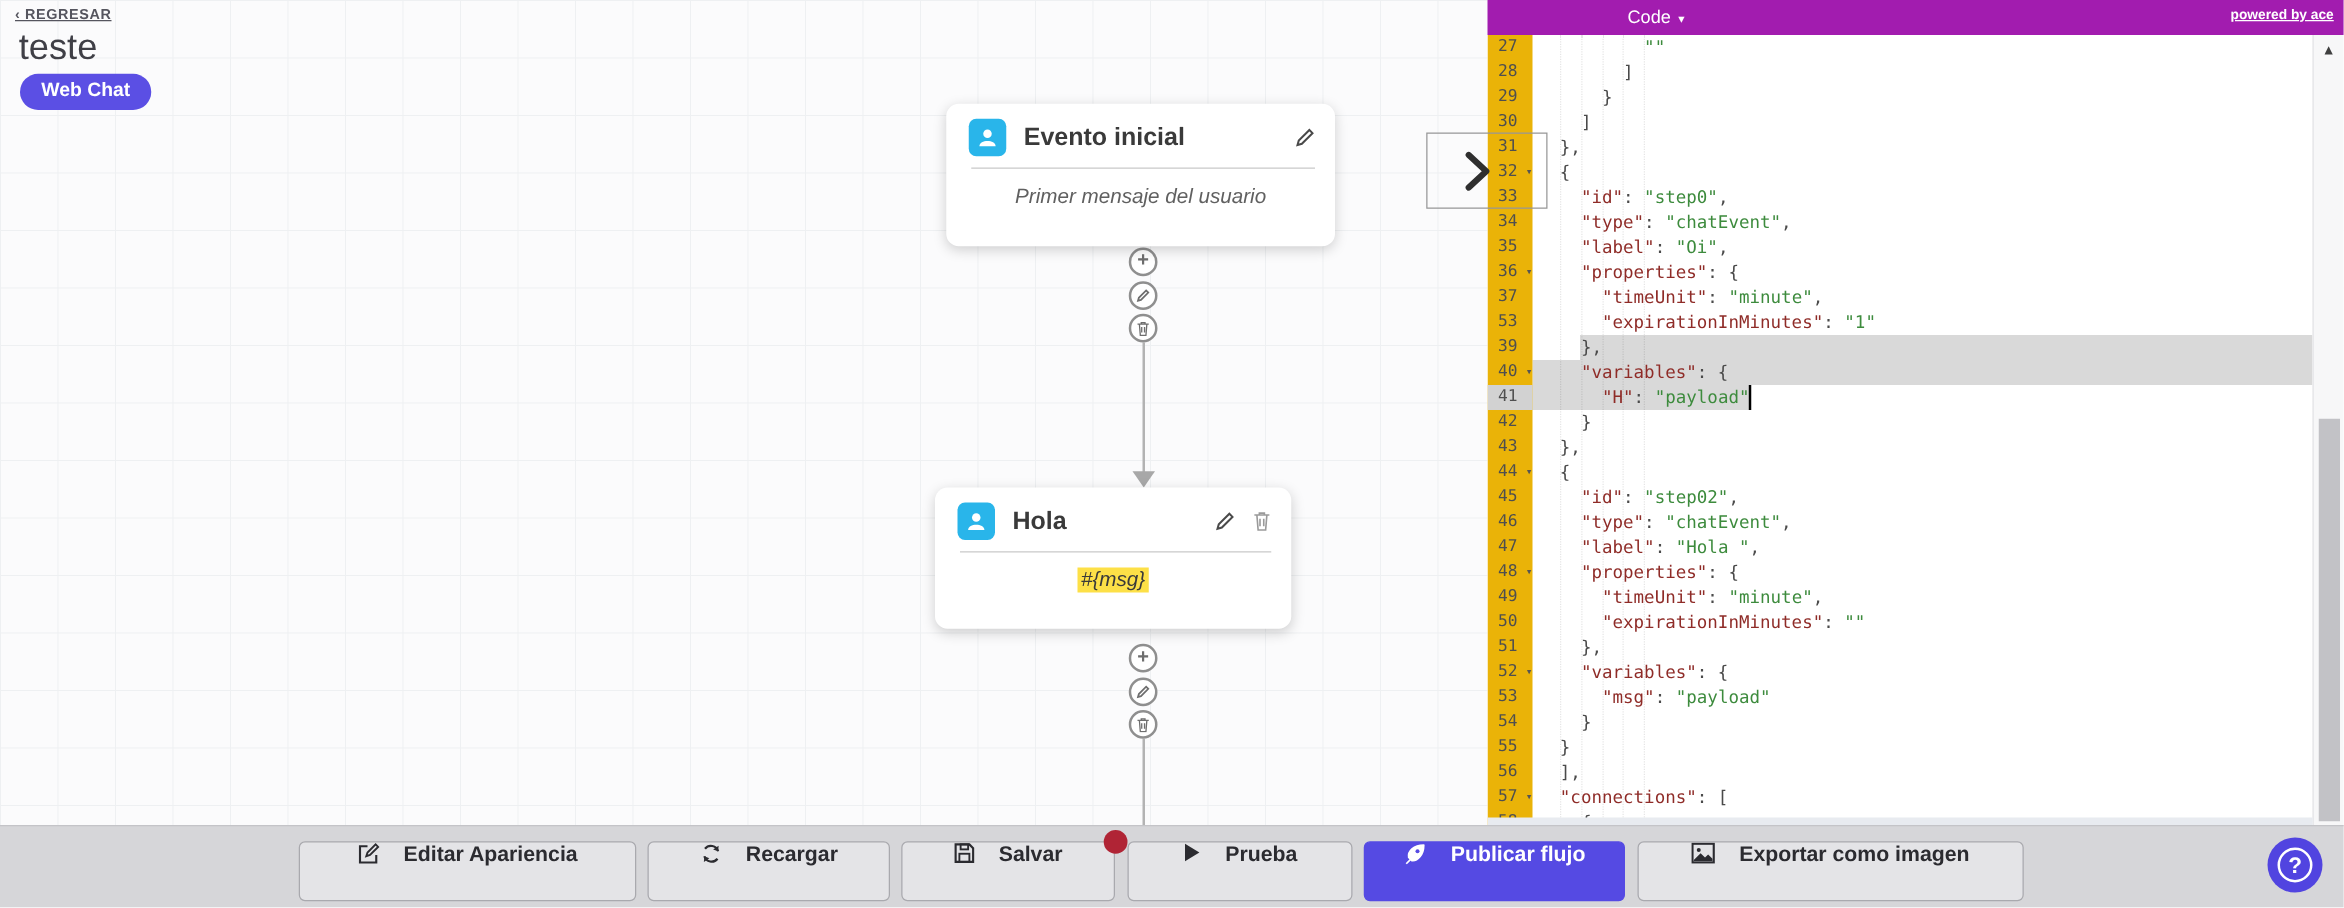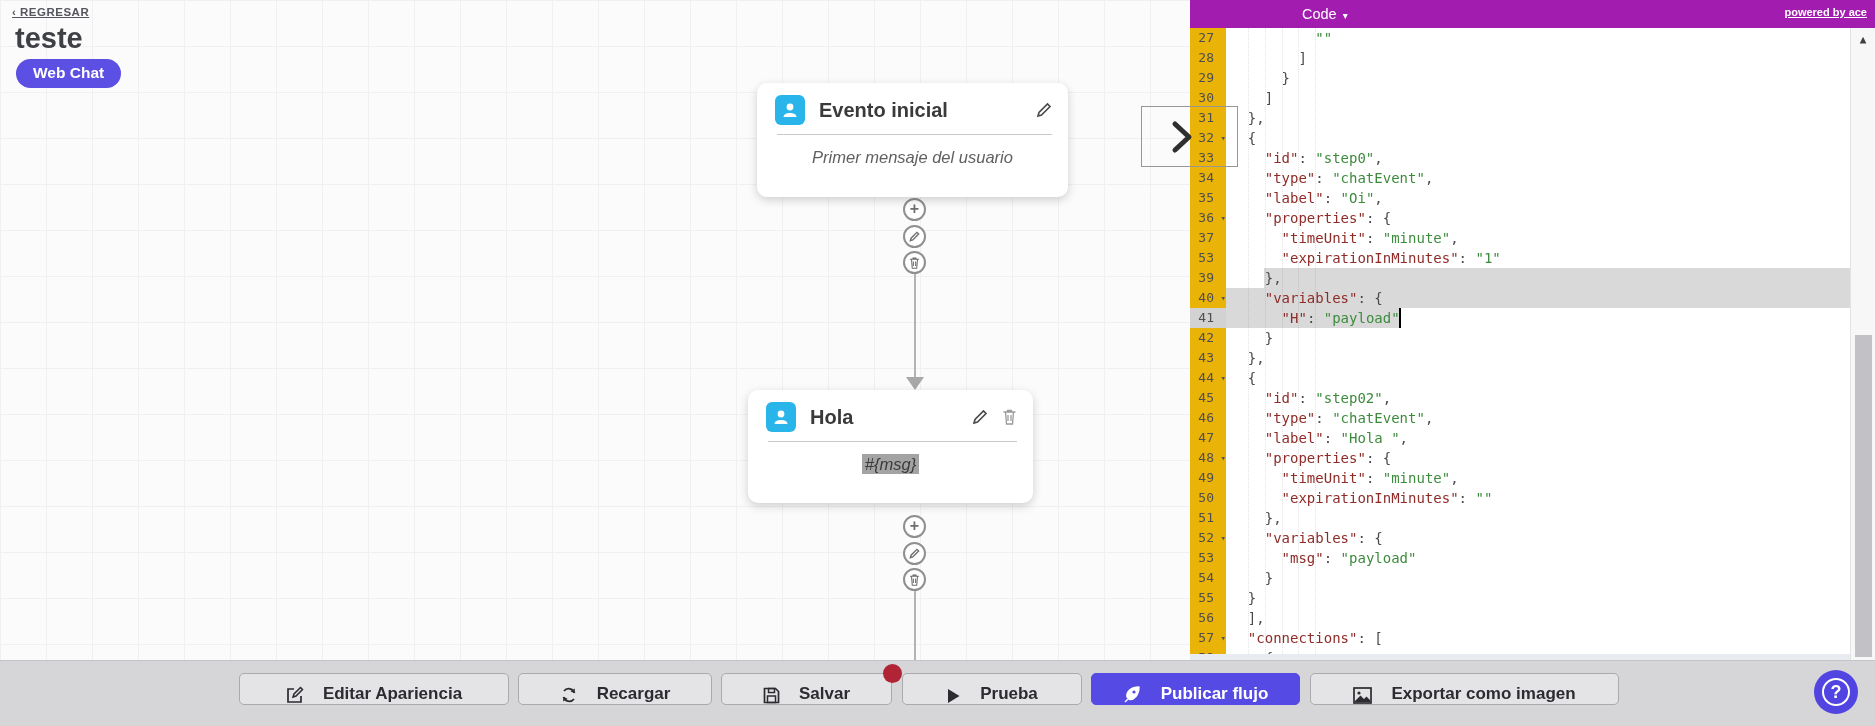--- a/index.html
+++ b/index.html
@@ -8,37 +8,37 @@
   #app { position:relative; width:1875px; height:726px; background:#fbfbfc; }
 
   
   #canvas { position:absolute; left:0; top:0; width:1875px; height:663px;
     background-color:#fbfbfc;
     background-image:linear-gradient(#eef0f2 1px, transparent 1px),
                      linear-gradient(90deg,#eef0f2 1px, transparent 1px);
     background-size:46px 46px; }
   .back-link { position:absolute; left:12px; top:6px; font-size:11.5px; font-weight:bold;
     color:#55555e; text-decoration:underline; letter-spacing:.5px; cursor:pointer; }
-  .flow-title { position:absolute; left:15px; top:22px; font-size:29px; font-weight:700; color:#3f3f46; }
+  .flow-title { position:absolute; left:15px; top:22px; font-size:29px; font-weight:400; color:#3f3f46; }
   .channel-badge { position:absolute; left:16px; top:59px; background:#5b4fe4; color:#fff;
     font-size:15.5px; font-weight:bold; padding:5px 17px 6px; border-radius:17px; }
 
   
   .node { position:absolute; background:#fff; border-radius:10px;
     box-shadow:0 3px 10px rgba(0,0,0,.18); z-index:3; }
   #node1 { left:757px; top:83px; width:311px; height:114px; }
   #node2 { left:748px; top:390px; width:285px; height:113px; }
   .node-header { display:flex; align-items:center; padding:12px 16px 9px 18px; }
   .node-icon { width:30px; height:30px; border-radius:6px; background:#29b5ea;
     display:flex; align-items:center; justify-content:center; flex:none; }
   .node-title { margin-left:14px; font-size:20px; font-weight:bold; color:#3a3a3a; flex:1; }
   .node-actions { display:flex; gap:14px; align-items:center; }
   .node-divider { border:none; border-top:1px solid #c9c9c9; margin:0 16px 0 20px; }
   .node-body { text-align:center; margin-top:13px; font-style:italic; font-size:16.5px; color:#606060; }
-  .var-chip { background:#a3a3a3; color:#3a3a3a; padding:1px 3px;text-align:right; }
+  .var-chip { background:#fde047; color:#3a3a3a; padding:1px 3px;text-align:right; }
   .icon-btn { cursor:pointer; display:inline-flex; }
 
   
   .conn-line { position:absolute; left:914px; width:2px; background:#b3b3b3; z-index:1; }
   .conn-arrow { position:absolute; left:906px; width:0; height:0; z-index:1;
     border-left:9px solid transparent; border-right:9px solid transparent; border-top:13px solid #a8a8a8; }
   .conn-circle { position:absolute; left:903px; width:23px; height:23px; border-radius:50%;
     background:#fff; border:2px solid #8f8f8f; color:#6e6e6e; z-index:2;
     display:flex; align-items:center; justify-content:center; cursor:pointer; }
   .conn-circle .plus { font-size:16px; font-weight:bold; line-height:1; margin-top:-1px; }
@@ -82,22 +82,22 @@
   .vscroll { position:absolute; right:0; top:0; width:25px; bottom:0; background:#f7f7f8;
     border-left:1px solid #e3e3e6; z-index:6; }
   .vscroll .up { height:22px; display:flex; align-items:center; justify-content:center;
     color:#3f3f3f; font-size:11px; cursor:pointer; }
   .vthumb { position:absolute; left:4px; width:17px; top:307px; height:322px; background:#c2c2c6; cursor:pointer; }
   .hscroll { position:absolute; left:0; right:25px; bottom:0; height:9px; background:#e8ebf0; z-index:7; cursor:pointer; }
 
   
   #toolbar { position:absolute; left:0; top:660px; width:1875px; height:66px;
     background:#d6d6d9; border-top:1px solid #c4c4c8; z-index:8; }
-  .tb-btn { position:absolute; top:12px; height:32px; background:#e4e4e7; border:1px solid #a9a9ae;
-    border-radius:5px; display:flex; align-items:flex-end; justify-content:center; gap:19px;
+  .tb-btn { position:absolute; top:12px; height:48px; background:#e4e4e7; border:1px solid #a9a9ae;
+    border-radius:5px; display:flex; align-items:flex-start; justify-content:center; gap:19px;
     font-size:17px; font-weight:600; color:#2b2b30; cursor:pointer; }
   .tb-btn.primary { background:#554ae3; border-color:#554ae3; color:#fff; }
   #btn-apariencia { left:239px; width:270px; }
   #btn-recargar  { left:518px; width:194px; }
   #btn-salvar    { left:721px; width:171px; }
   #btn-prueba    { left:902px; width:180px; }
   #btn-publicar  { left:1091px; width:209px; }
   #btn-exportar  { left:1310px; width:309px; }
   .unsaved-dot { position:absolute; left:883px; top:3px; width:19px; height:19px; border-radius:50%;
     background:#b02435; z-index:9; }

